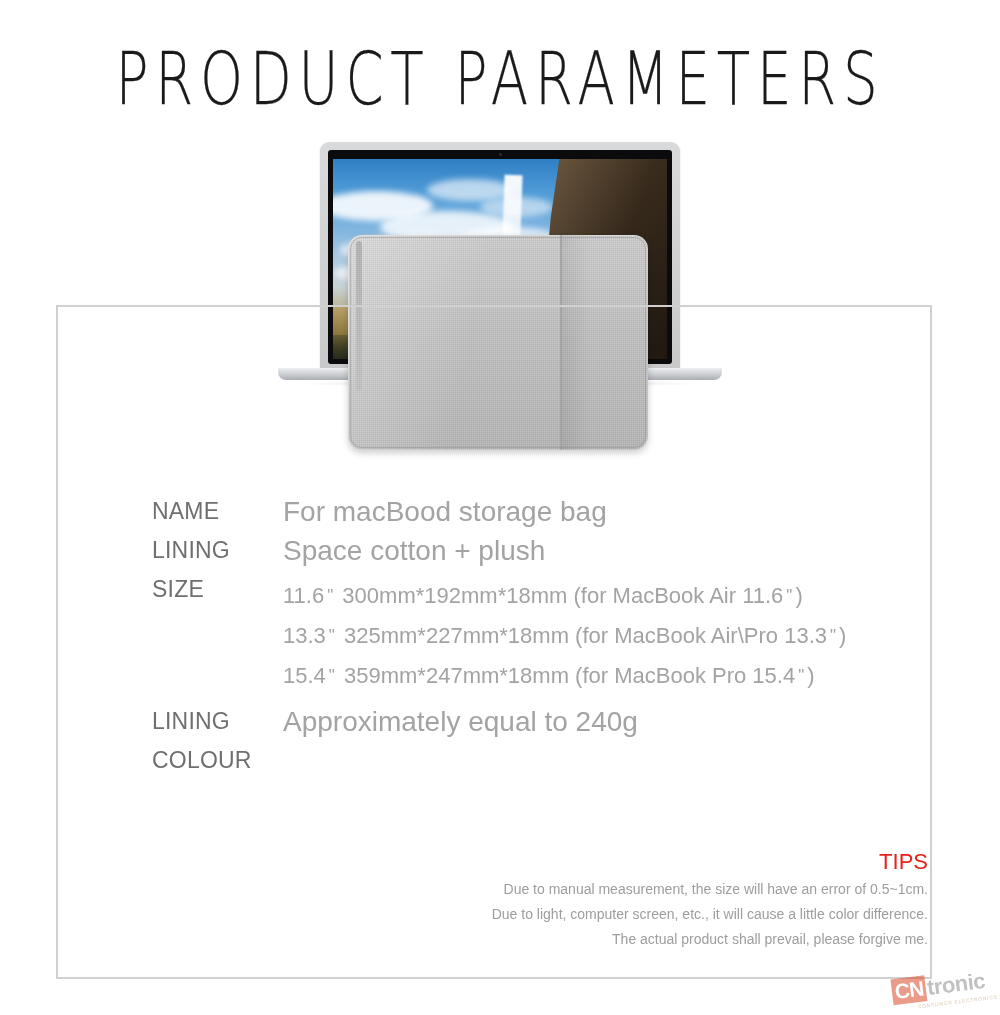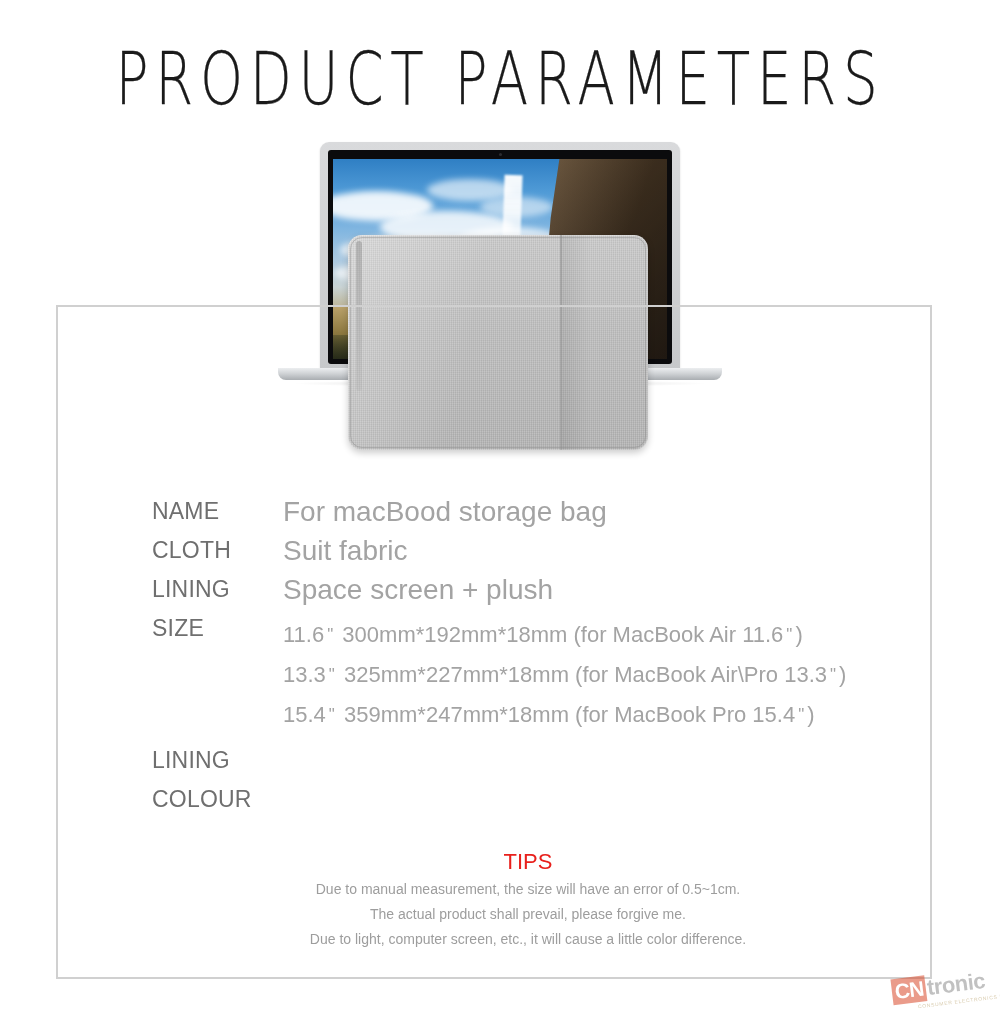--- a/index.html
+++ b/index.html
@@ -277,22 +277,21 @@
     vertical-align: 2px;
     padding: 0 3px;
   }
 
   
   .tips {
     position: absolute;
     left: 56px;
     top: 848px;
     width: 872px;
-    text-align: center;
-    padding-left: 36px;
+    text-align: right;
   }
   .tips-heading {
     font-size: 22px;
     color: #e8201c;
     line-height: 27px;
     margin-bottom: 2px;
   }
   .tips-line {
     font-size: 14px;
     color: #9d9d9d;
@@ -382,28 +381,24 @@
 
   <div class="frame"></div>
 
   <div class="spec">
 
     <div class="spec-row">
       <div class="spec-label">NAME</div>
       <div class="spec-value">For macBood storage bag</div>
     </div>
 
-    <div class="spec-row">
-      <div class="spec-label">CLOTH</div>
-      <div class="spec-value">Suit fabric</div>
-    </div>
 
     <div class="spec-row">
       <div class="spec-label">LINING</div>
-      <div class="spec-value">Space screen + plush</div>
+      <div class="spec-value">Space cotton + plush</div>
     </div>
 
     <div class="spec-row">
       <div class="spec-label">SIZE</div>
       <div class="size-list">
 
         <div class="size-line">
           <span>11.6</span><span class="inch">"</span>
           <span>300mm*192mm*18mm</span>
           <span>(for MacBook Air 11.6</span><span class="inch">"</span><span>)</span>
@@ -419,33 +414,34 @@
           <span>15.4</span><span class="inch">"</span>
           <span>359mm*247mm*18mm</span>
           <span>(for MacBook Pro 15.4</span><span class="inch">"</span><span>)</span>
         </div>
 
       </div>
     </div>
 
     <div class="spec-row">
       <div class="spec-label">LINING</div>
+      <div class="spec-value">Approximately equal to 240g</div>
     </div>
 
     <div class="spec-row">
       <div class="spec-label">COLOUR</div>
     </div>
 
   </div>
 
   <div class="tips">
     <div class="tips-heading">TIPS</div>
     <div class="tips-line">Due to manual measurement, the size will have an error of 0.5~1cm.</div>
+    <div class="tips-line">Due to light, computer screen, etc., it will cause a little color difference.</div>
     <div class="tips-line">The actual product shall prevail, please forgive me.</div>
-    <div class="tips-line">Due to light, computer screen, etc., it will cause a little color difference.</div>
   </div>
 
   <div class="watermark">
     <div class="wm-row">
       <span class="wm-cn">CN</span>
       <span class="wm-tronic">tronic</span>
     </div>
     <div class="wm-sub">CONSUMER ELECTRONICS RETAILER</div>
   </div>
 

